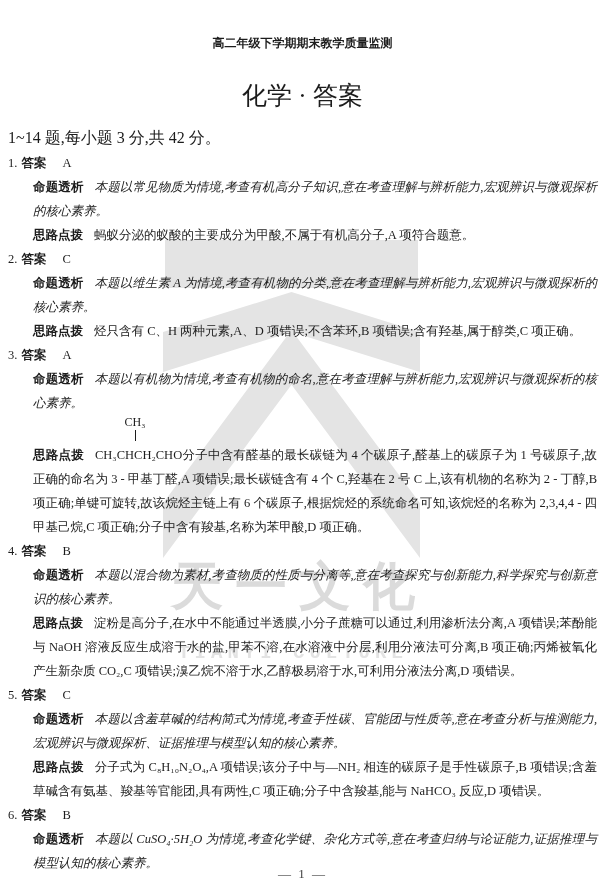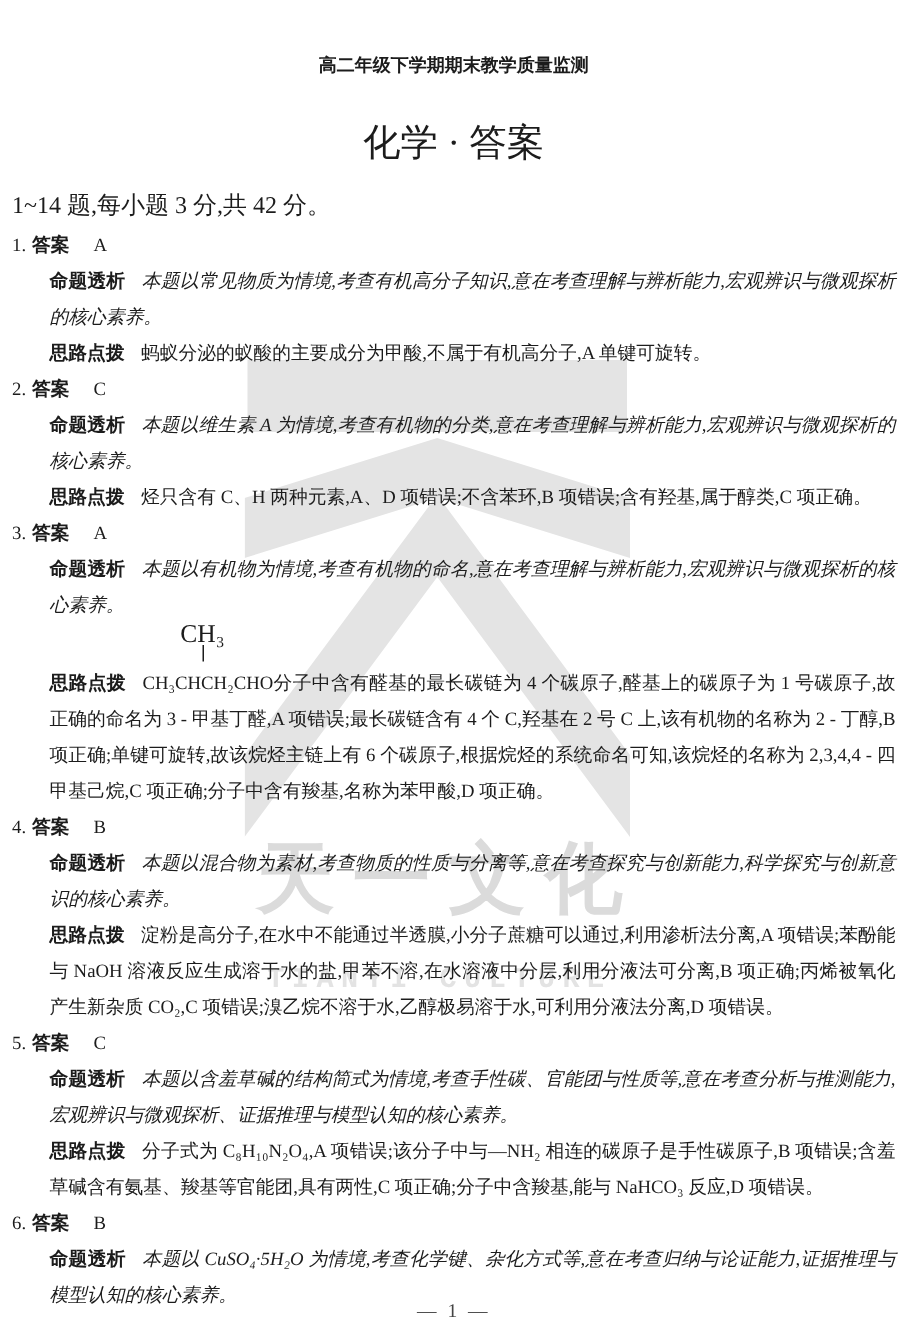--- a/index.html
+++ b/index.html
@@ -76,21 +76,21 @@
   .para{
     margin:0 0 0 25px;
     text-align:justify;
     text-justify:inter-ideograph;
   }
   .para .lbl{margin-right:11px;}
   .touxi-text{font-style:italic;}
   .dianbo.with-struct{position:relative;padding-top:28px;}
   .branch{
     position:absolute;left:86px;top:1px;width:32px;
-    text-align:center;font-size:17px;line-height:13px;
+    text-align:center;font-size:12px;line-height:13px;
   }
   .branch .bond{
     display:block;width:1px;height:11px;
     background:var(--ink);margin:1px auto 0 auto;
   }
   .pagenum{
     position:absolute;left:0;top:866px;width:100%;
     text-align:center;font-size:13px;color:#444;
     letter-spacing:2px;
   }
@@ -111,21 +111,21 @@
   <div class="content">
 
     <h1 class="doc-title">高二年级下学期期末教学质量监测</h1>
     <h2 class="doc-subtitle">化学 · 答案</h2>
 
     <p class="intro">1~14 题,每小题 3 分,共 42 分。</p>
 
     <section class="question">
       <div class="ansline"><span class="qnum">1.</span><span class="lbl">答案</span><span class="ansletter">A</span></div>
       <p class="para"><span class="lbl">命题透析</span><span class="touxi-text">本题以常见物质为情境,考查有机高分子知识,意在考查理解与辨析能力,宏观辨识与微观探析的核心素养。</span></p>
-      <p class="para"><span class="lbl">思路点拨</span><span>蚂蚁分泌的蚁酸的主要成分为甲酸,不属于有机高分子,A 单键可旋转。</span></p>
+      <p class="para"><span class="lbl">思路点拨</span><span>蚂蚁分泌的蚁酸的主要成分为甲酸,不属于有机高分子,A 项符合题意。</span></p>
     </section>
 
     <section class="question">
       <div class="ansline"><span class="qnum">2.</span><span class="lbl">答案</span><span class="ansletter">C</span></div>
       <p class="para"><span class="lbl">命题透析</span><span class="touxi-text">本题以维生素 A 为情境,考查有机物的分类,意在考查理解与辨析能力,宏观辨识与微观探析的核心素养。</span></p>
       <p class="para"><span class="lbl">思路点拨</span><span>烃只含有 C、H 两种元素,A、D 项错误;不含苯环,B 项错误;含有羟基,属于醇类,C 项正确。</span></p>
     </section>
 
     <section class="question">
       <div class="ansline"><span class="qnum">3.</span><span class="lbl">答案</span><span class="ansletter">A</span></div>

